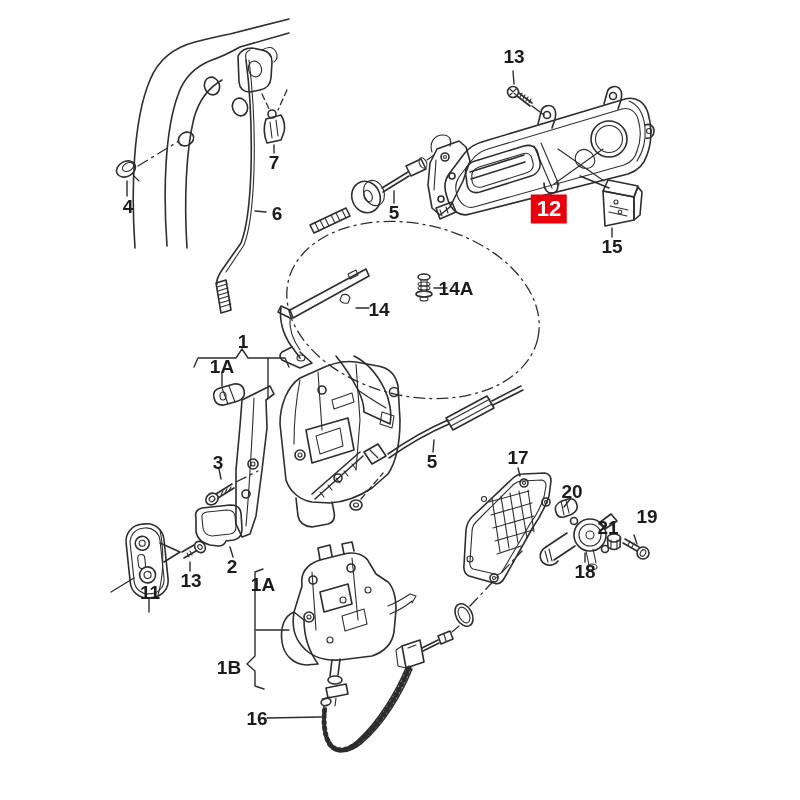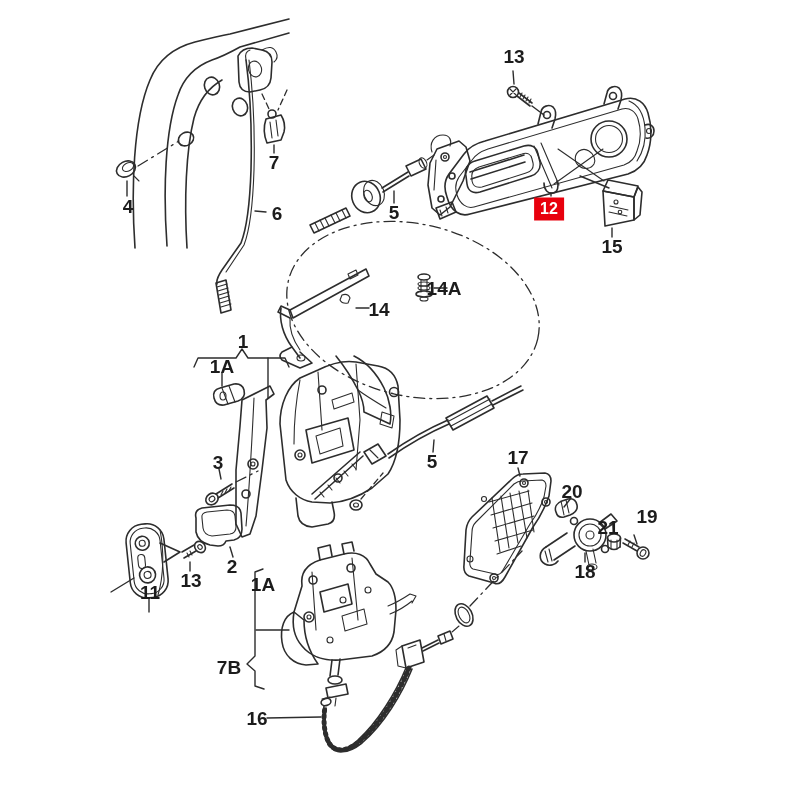--- a/index.html
+++ b/index.html
@@ -22,21 +22,21 @@
   svg .rungs   { stroke-dasharray:1.6 4.2;    stroke-width:5;  }
   svg .leader  { stroke-width:1.4; }
   #callout-layer { position:absolute; left:0; top:0; width:100%; height:100%; pointer-events:none; }
   .callout {
     position:absolute; transform:translate(-50%,-50%);
     font-weight:bold; font-size:19px; color:var(--label);
     white-space:nowrap; line-height:1;
   }
   .callout.highlighted {
     background:var(--hl); color:var(--hl-text);
-    font-size:16px; padding:3px 6px 4px 6px;text-align:center;
+    font-size:22px; padding:3px 6px 4px 6px;text-align:center;
   }
 </style>
 </head>
 <body>
 
 <div id="canvas">
   <svg width="800" height="800" viewBox="0 0 800 800">
 
     <g>
       <path d="M135,248 C131,190 133,120 150,80 C158,60 172,48 195,42 C207,39 219,36 230,34 L289,19"></path>
@@ -366,29 +366,29 @@
 
   <div id="callout-layer">
       <div class="callout" style="left: 128px; top: 206px;">4</div>
       <div class="callout" style="left: 274px; top: 162px;">7</div>
       <div class="callout" style="left: 277px; top: 213px;">6</div>
       <div class="callout" style="left: 394px; top: 212px;">5</div>
       <div class="callout" style="left: 514px; top: 56px;">13</div>
       <div class="callout highlighted" style="left: 549px; top: 209px;">12</div>
       <div class="callout" style="left: 612px; top: 246px;">15</div>
       <div class="callout" style="left: 379px; top: 309px;">14</div>
-      <div class="callout" style="left: 444px; top: 288px;">14A</div>
+      <div class="callout" style="left: 456px; top: 288px;">14A</div>
       <div class="callout" style="left: 243px; top: 341px;">1</div>
       <div class="callout" style="left: 222px; top: 366px;">1A</div>
       <div class="callout" style="left: 218px; top: 462px;">3</div>
       <div class="callout" style="left: 232px; top: 566px;">2</div>
       <div class="callout" style="left: 191px; top: 580px;">13</div>
       <div class="callout" style="left: 150px; top: 592px;">11</div>
       <div class="callout" style="left: 263px; top: 584px;">1A</div>
-      <div class="callout" style="left: 229px; top: 667px;">7B</div>
+      <div class="callout" style="left: 229px; top: 667px;">1B</div>
       <div class="callout" style="left: 257px; top: 718px;">16</div>
       <div class="callout" style="left: 432px; top: 461px;">5</div>
       <div class="callout" style="left: 518px; top: 457px;">17</div>
       <div class="callout" style="left: 572px; top: 491px;">20</div>
       <div class="callout" style="left: 585px; top: 571px; text-align: right;">18</div>
       <div class="callout" style="left: 647px; top: 516px;">19</div>
       <div class="callout" style="left: 608px; top: 527px;">21</div>
     </div>
 </div>
 

